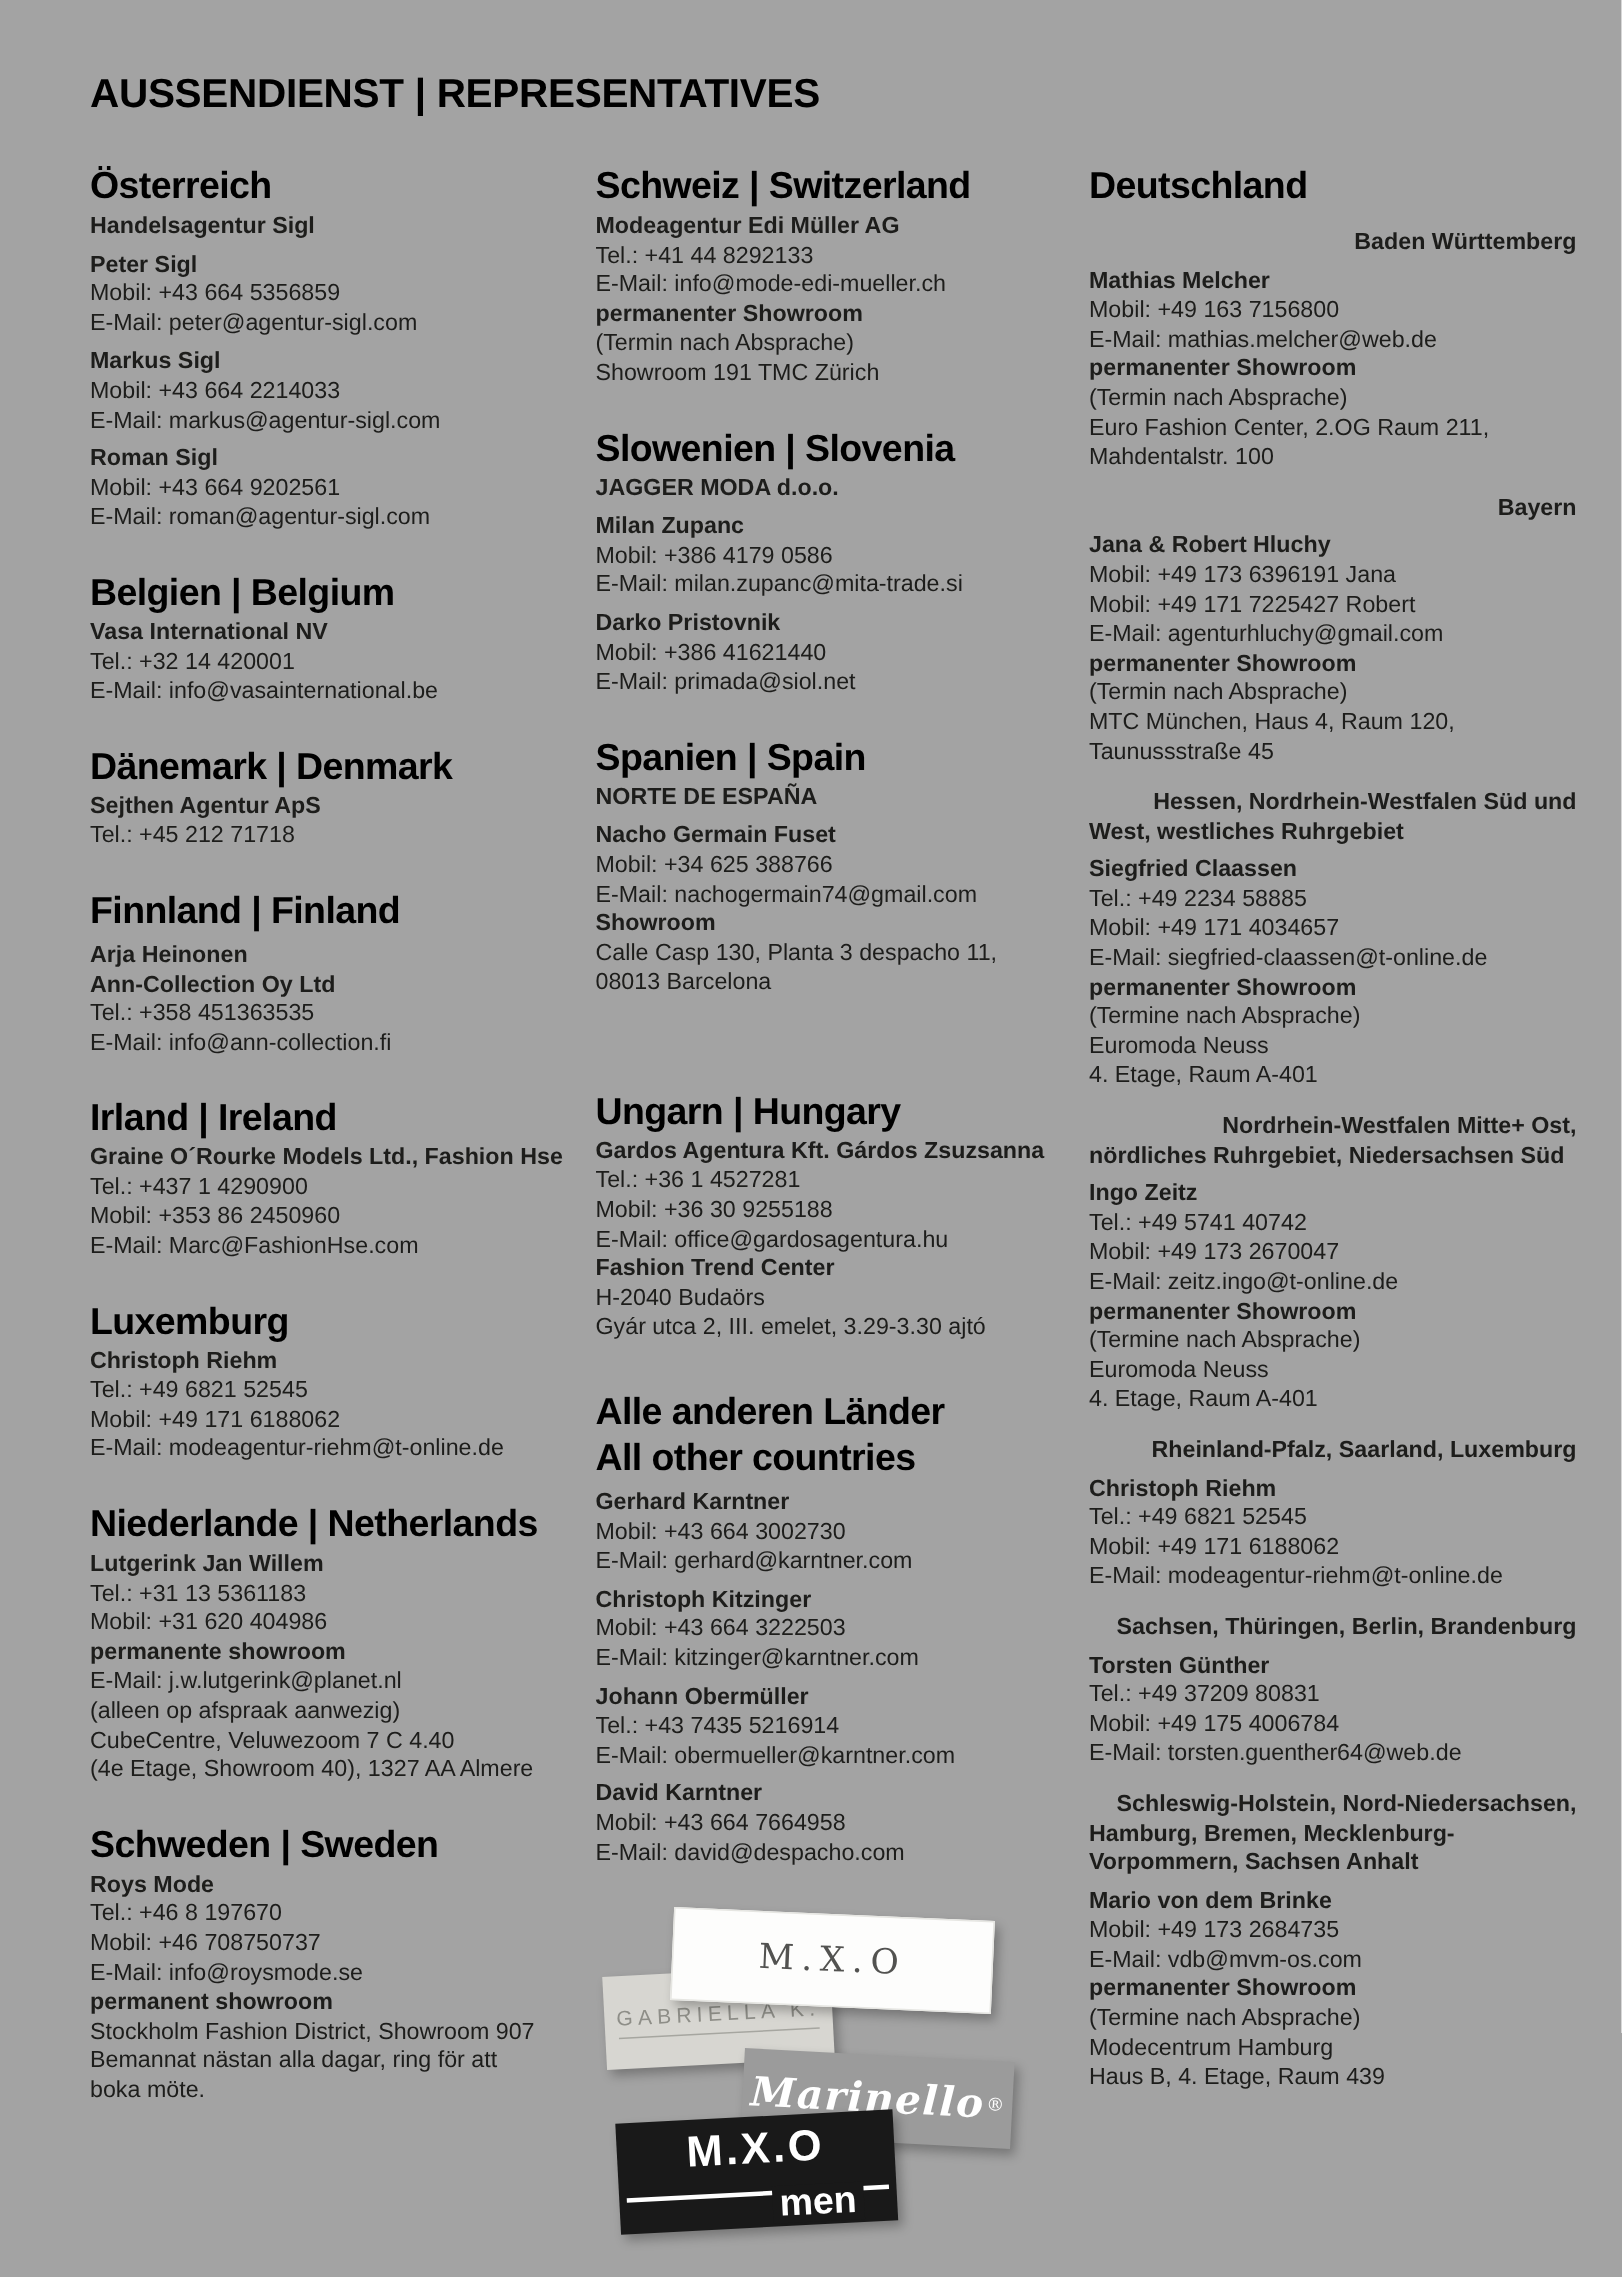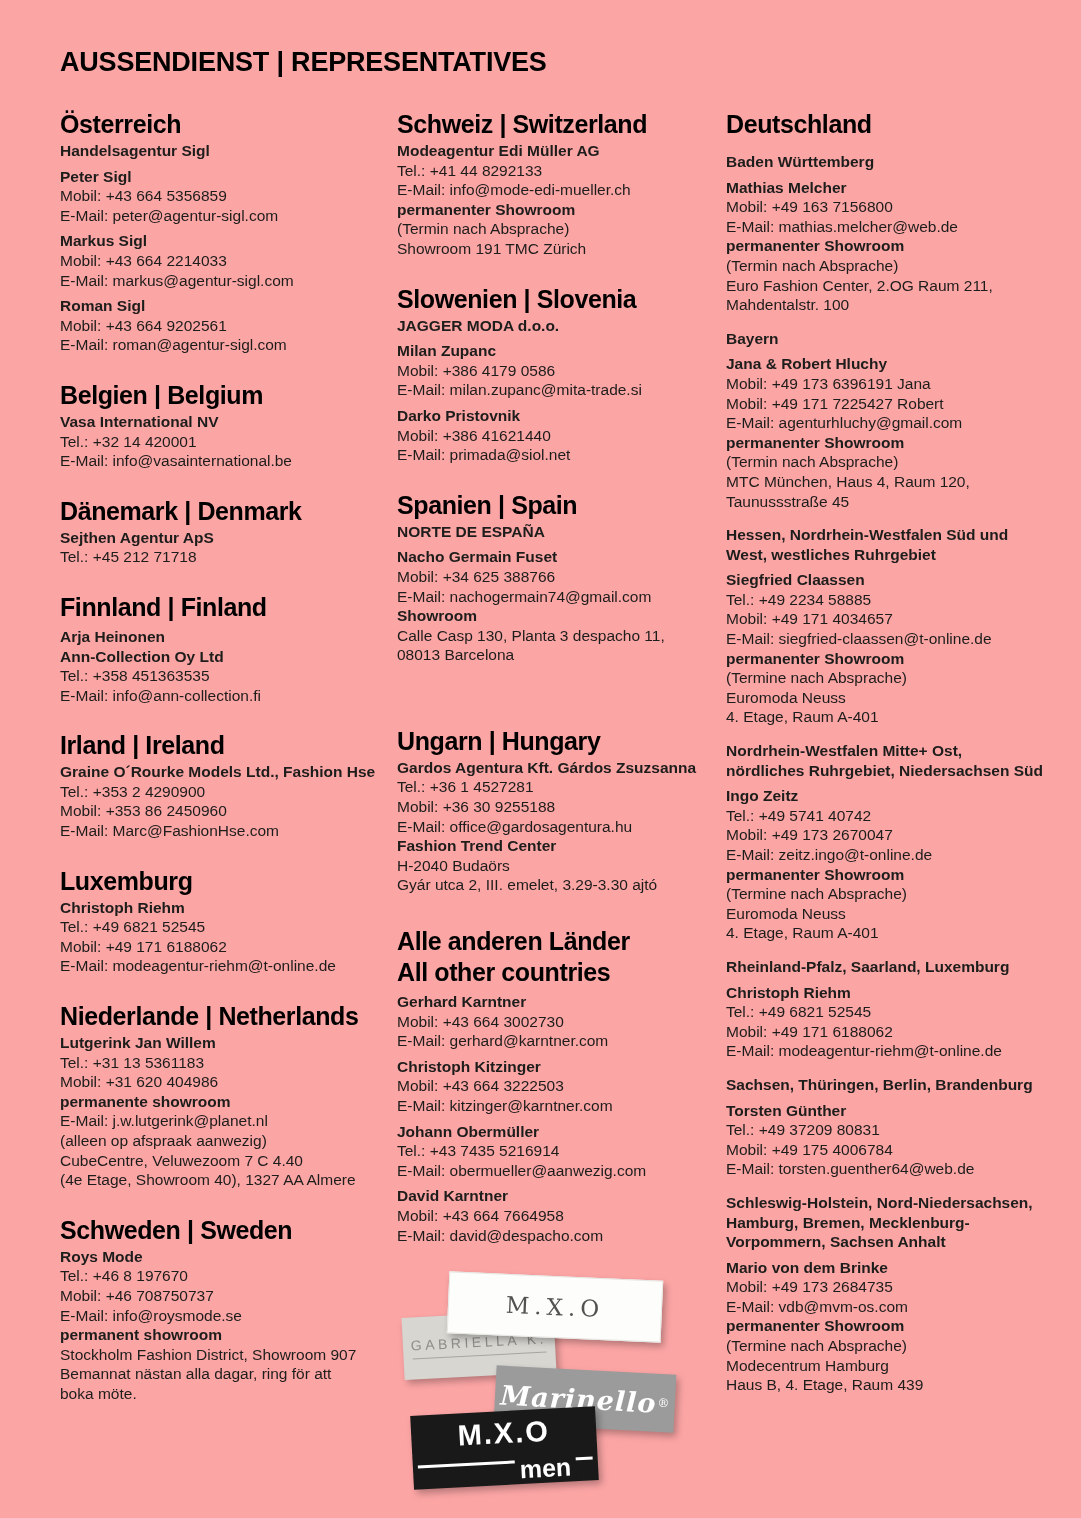--- a/index.html
+++ b/index.html
@@ -2,21 +2,21 @@
 <html><head>
 <meta charset="utf-8">
 <style>
   html,body{margin:0;padding:0;background:#ffffff;}
   body{
     width:1081px;height:1518px;position:relative;
     font-family:"Liberation Sans", sans-serif;
     color:#1d1d1b;
     -webkit-font-smoothing:antialiased;
   }
-  .page{position:relative;width:1081px;height:1518px;overflow:hidden;background:#fca5a5;}
+  .page{position:relative;width:1081px;height:1518px;overflow:hidden;background:#a3a3a3;}
   .title{
     margin:46px 0 0 60px;
     font-size:27px;line-height:32px;font-weight:700;color:#000;
     letter-spacing:-0.2px;
   }
   .cols{
     display:grid;
     grid-template-columns:337px 329px 325px;
     align-items:start;
     padding-left:60px;
@@ -28,21 +28,21 @@
   
   .col-middle .section:nth-of-type(4){margin-top:62px;}
   .col-middle .section:nth-of-type(5){margin-top:32px;}
   .country-heading{
     font-size:25px;line-height:28px;font-weight:700;color:#000;
     letter-spacing:-0.4px;margin-bottom:3px;
   }
   .line{font-size:15.5px;line-height:19.6px;}
   .line.bold{font-weight:700;}
   .line.person{font-weight:700;margin-top:6px;}
-  .line.region{font-weight:700;margin-top:14px;}
+  .line.region{font-weight:700;margin-top:14px;text-align:right;}
   .line.region-cont{font-weight:700;}
 
   
   .logos{position:absolute;left:400px;top:1270px;width:300px;height:245px;}
   .card{position:absolute;box-shadow:3px 4px 7px rgba(0,0,0,0.28);}
   .card-mxo{
     left:48px;top:6px;width:212px;height:60px;background:#fdfdfc;
     border:1px solid #e6e6e2;transform:rotate(2.5deg);z-index:2;
     display:flex;align-items:center;justify-content:center;
   }
@@ -117,21 +117,21 @@
         <section class="section">
           <div class="country-heading">Finnland | Finland</div>
           <div class="line person">Arja Heinonen</div>
           <div class="line bold">Ann-Collection Oy Ltd</div>
           <div class="line text">Tel.: +358 451363535</div>
           <div class="line text">E-Mail: info@ann-collection.fi</div>
         </section>
         <section class="section">
           <div class="country-heading">Irland | Ireland</div>
           <div class="line bold">Graine O´Rourke Models Ltd., Fashion Hse</div>
-          <div class="line text">Tel.: +353 2 4290900</div>
+          <div class="line text">Tel.: +437 1 4290900</div>
           <div class="line text">Mobil: +353 86 2450960</div>
           <div class="line text">E-Mail: Marc@FashionHse.com</div>
         </section>
         <section class="section">
           <div class="country-heading">Luxemburg</div>
           <div class="line bold">Christoph Riehm</div>
           <div class="line text">Tel.: +49 6821 52545</div>
           <div class="line text">Mobil: +49 171 6188062</div>
           <div class="line text">E-Mail: modeagentur-riehm@t-online.de</div>
         </section>
@@ -202,21 +202,21 @@
           <div class="country-heading">Alle anderen Länder</div>
           <div class="country-heading">All other countries</div>
           <div class="line person">Gerhard Karntner</div>
           <div class="line text">Mobil: +43 664 3002730</div>
           <div class="line text">E-Mail: gerhard@karntner.com</div>
           <div class="line person">Christoph Kitzinger</div>
           <div class="line text">Mobil: +43 664 3222503</div>
           <div class="line text">E-Mail: kitzinger@karntner.com</div>
           <div class="line person">Johann Obermüller</div>
           <div class="line text">Tel.: +43 7435 5216914</div>
-          <div class="line text">E-Mail: obermueller@aanwezig.com</div>
+          <div class="line text">E-Mail: obermueller@karntner.com</div>
           <div class="line person">David Karntner</div>
           <div class="line text">Mobil: +43 664 7664958</div>
           <div class="line text">E-Mail: david@despacho.com</div>
         </section>
       </div>
       <div class="col ">
         <section class="section">
           <div class="country-heading">Deutschland</div>
           <div class="line region">Baden Württemberg</div>
           <div class="line person">Mathias Melcher</div>

